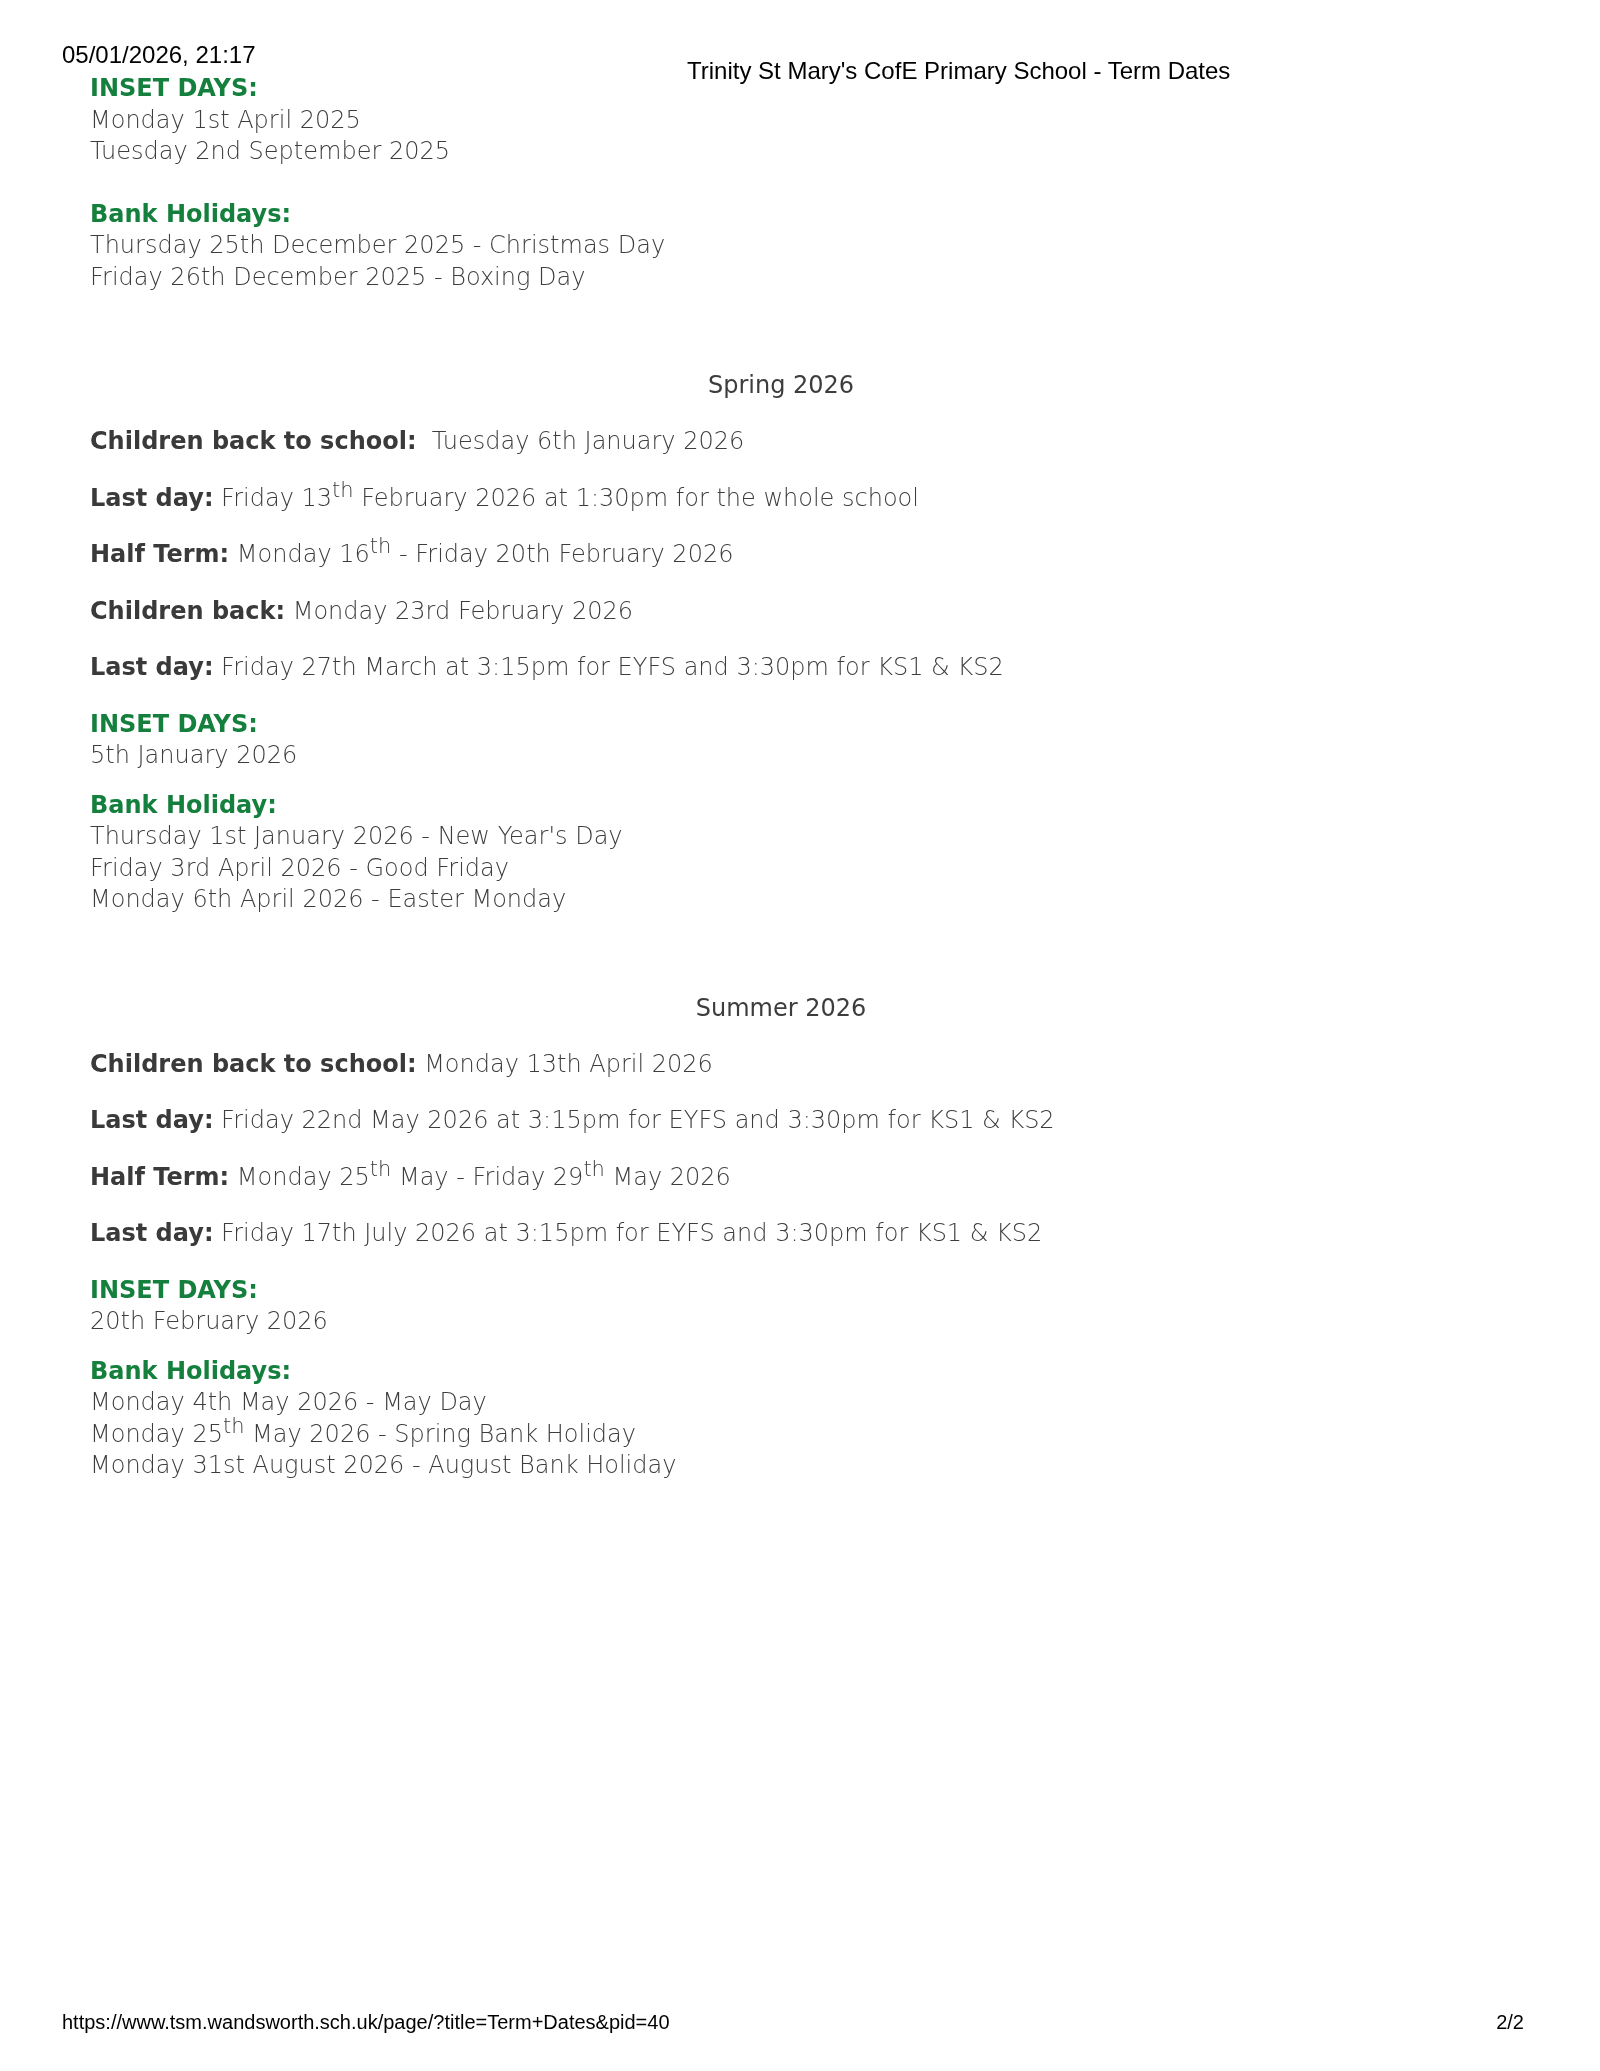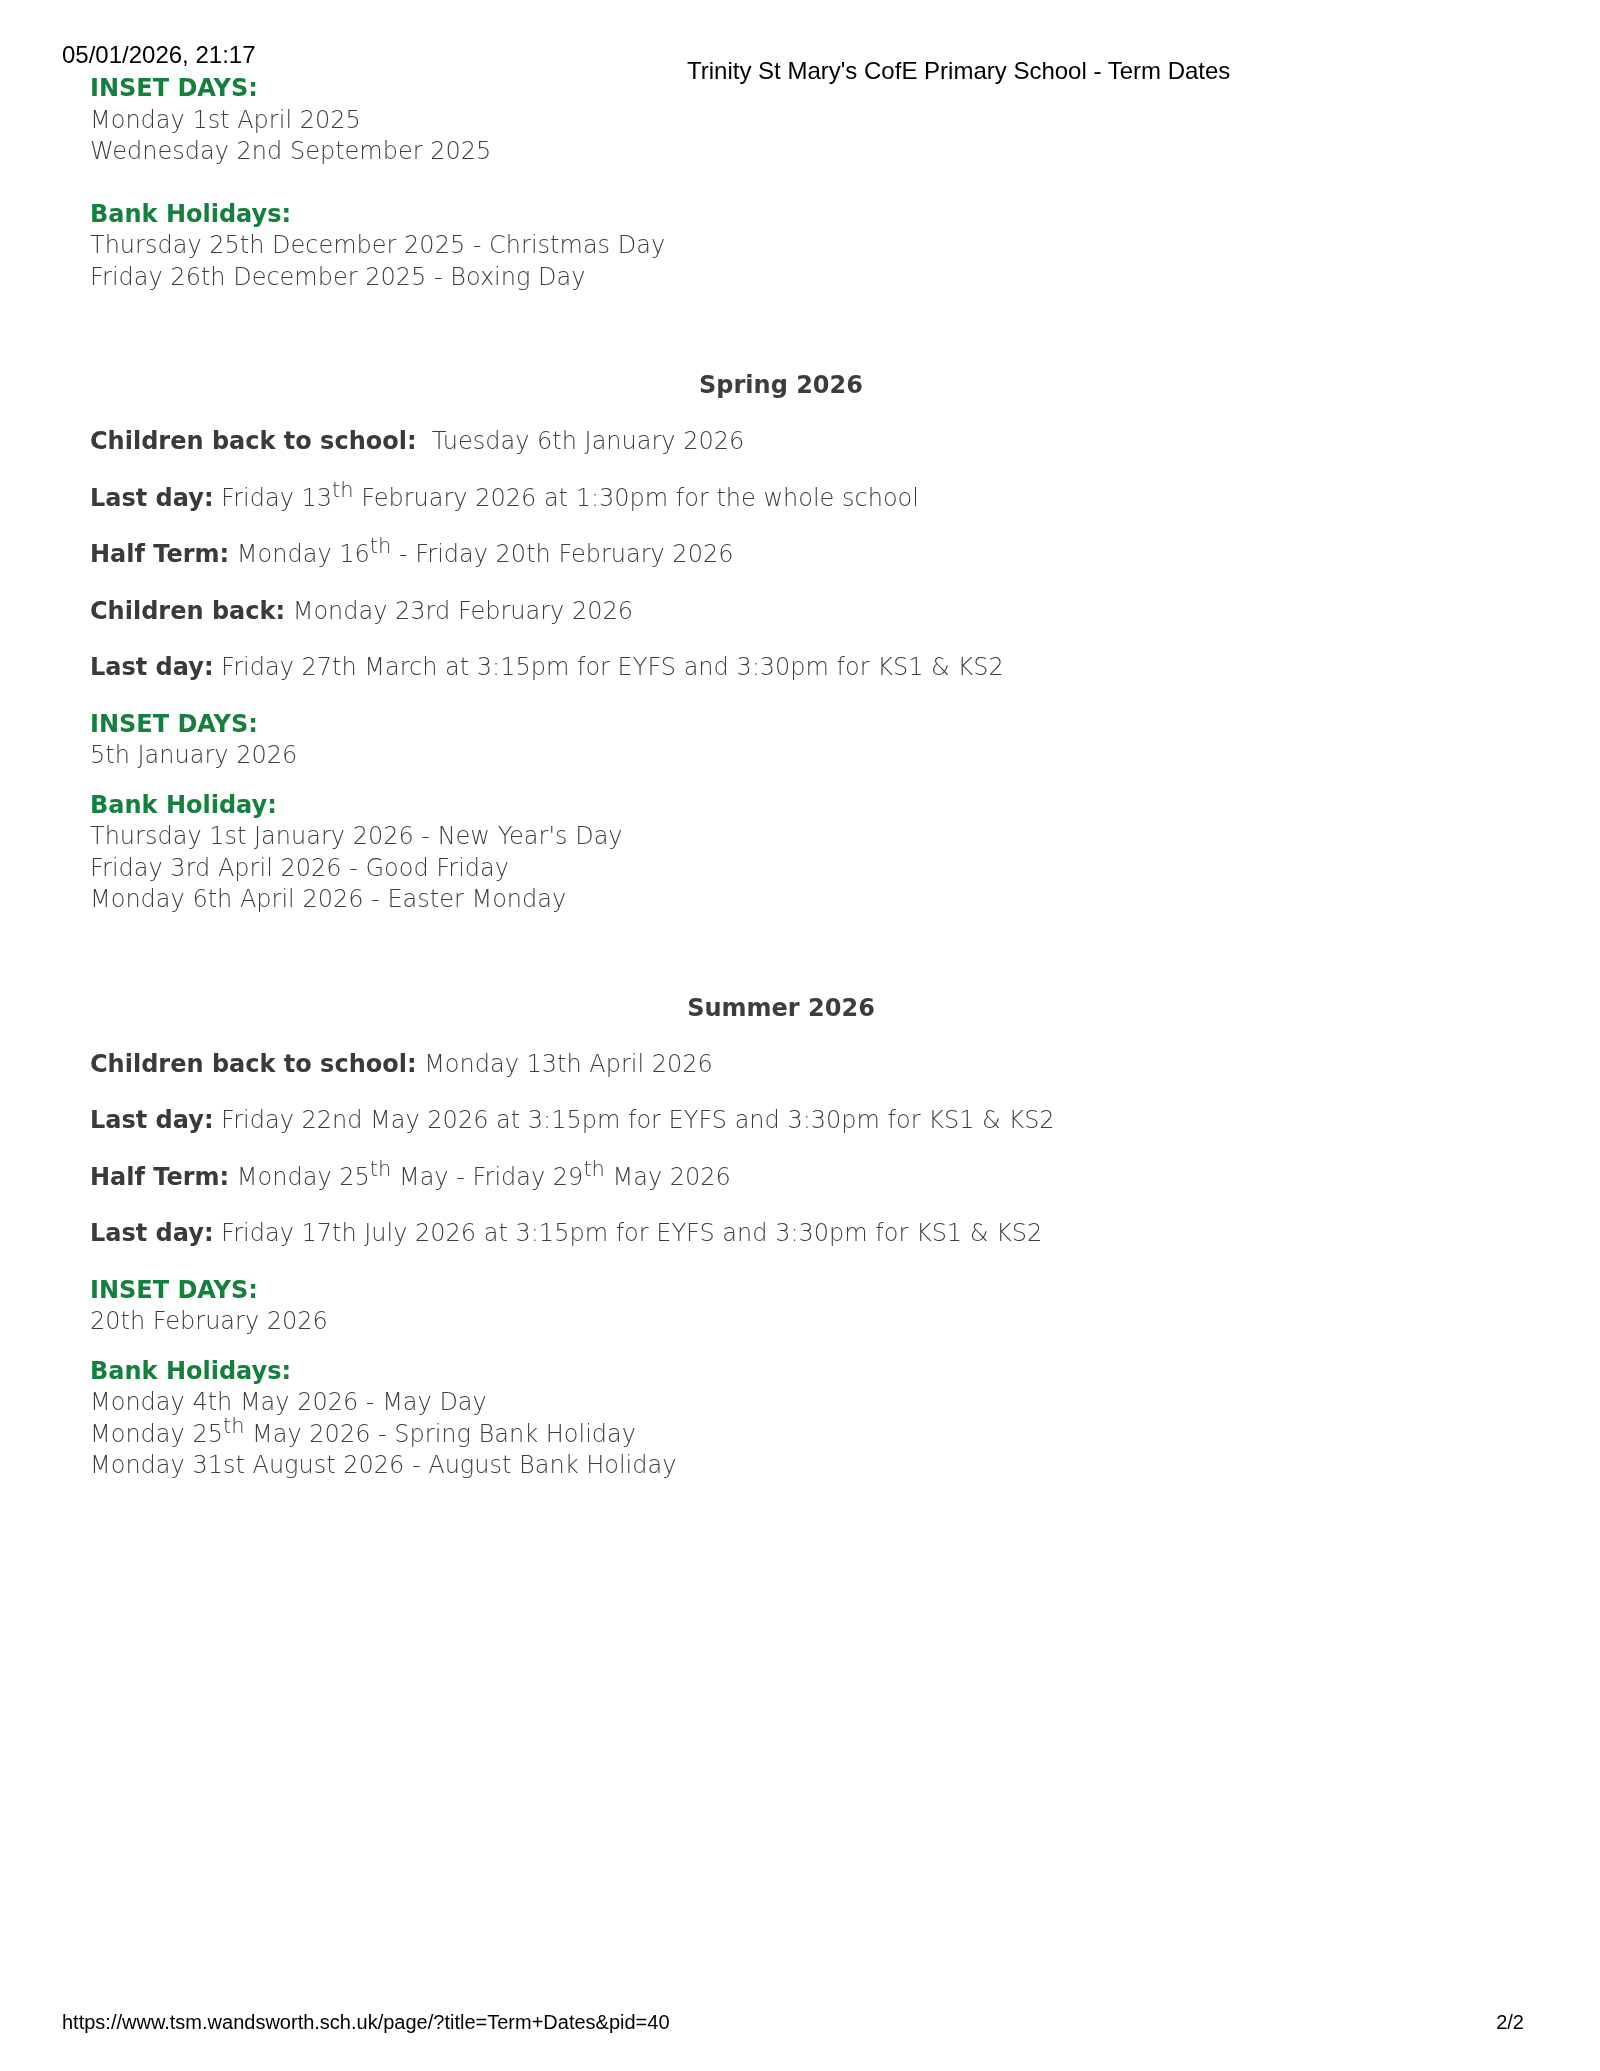--- a/index.html
+++ b/index.html
@@ -60,21 +60,21 @@
     .block .hd {
       font-weight: 700;
       color: #15803d;
       display: block;
     }
     .block .ln { display: block; }
     .gap-blank { height: 31px; }
     .term-gap { height: 64px; }
     .term-title {
       text-align: center;
-      font-weight: 700;
+      font-weight: 400;
       margin: 13px 0 0 0;
       height: 31px;
       padding-left: 0;
       width: 1420px;
       position: relative;
       left: 0;
     }
     .term-title span { position: relative; left: -19px; }
     .row {
       margin-top: 25px;
@@ -91,21 +91,21 @@
 <div class="print-header">
   <span class="date">05/01/2026, 21:17</span>
   <span class="title">Trinity St Mary's CofE Primary School - Term Dates</span>
 </div>
 
 <div class="content">
 
   <div class="block">
     <span class="hd">INSET DAYS:</span>
     <span class="ln">Monday 1st April 2025</span>
-    <span class="ln">Wednesday 2nd September 2025</span>
+    <span class="ln">Tuesday 2nd September 2025</span>
   </div>
   <div class="gap-blank"></div>
   <div class="block">
     <span class="hd">Bank Holidays:</span>
     <span class="ln">Thursday 25th December 2025 - Christmas Day</span>
     <span class="ln">Friday 26th December 2025 - Boxing Day</span>
   </div>
 
   <div class="term-gap"></div>
 

